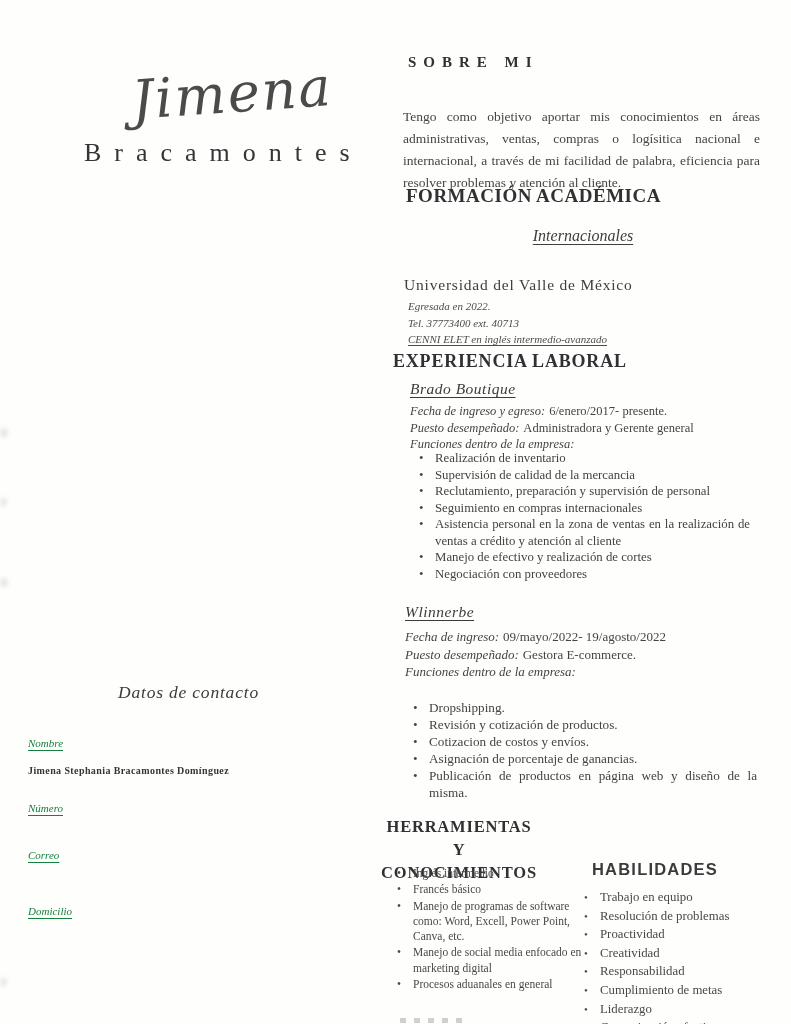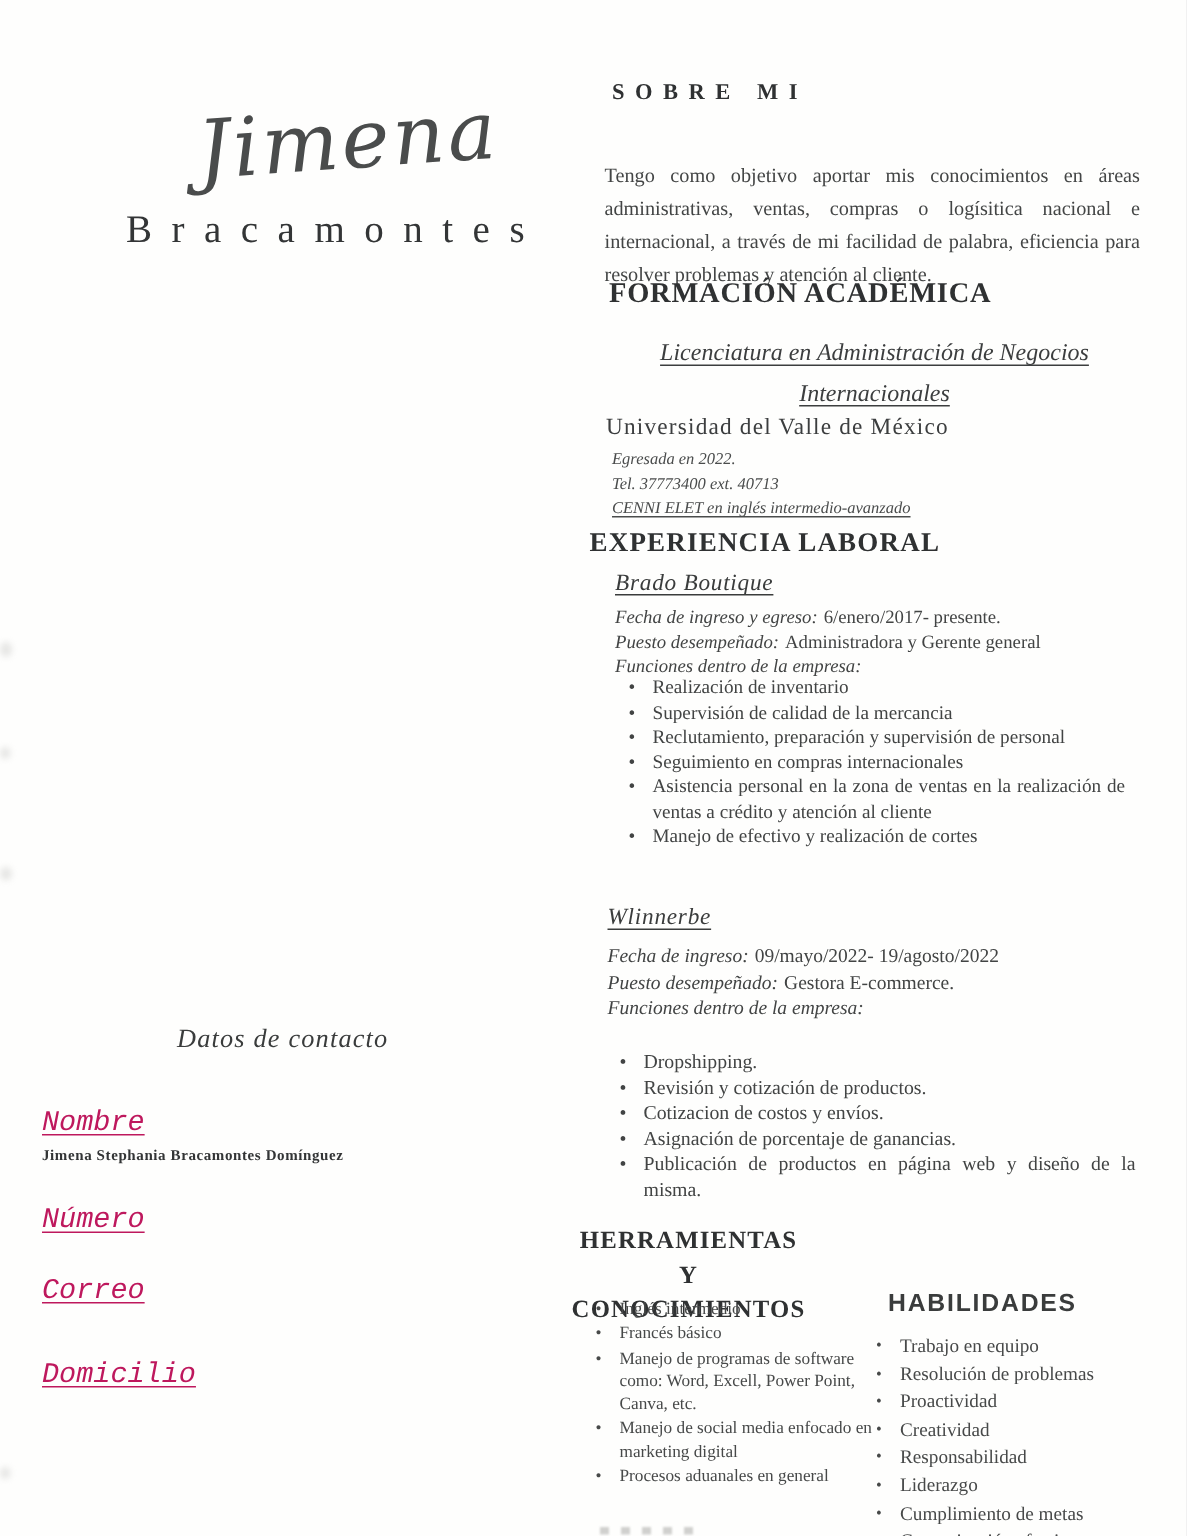--- a/index.html
+++ b/index.html
@@ -142,25 +142,24 @@
     left: 412px; top: 699px; width: 345px;
     font-size: 13.2px; line-height: 17px;
     text-align: justify;
     color: #424444;
   }
 
   
   .contact-label {
     left: 28px;
     font-style: italic;
-    font-size: 19px;
+    font-size: 11px;
     text-decoration: underline;
     text-underline-offset: 3px;
-    color: #be185d;
-    font-family: Liberation Mono, monospace;
+    color: #15803d;
   }
   .contact-name {
     left: 28px; top: 765px;
     font-size: 10px; font-weight: bold;
     letter-spacing: 0.4px;
     color: #333536;
     white-space: nowrap;
   }
 
   
@@ -203,21 +202,20 @@
 <div class="page">
 
   <div class="abs script-name">Jimena</div>
   <div class="abs caps-name">Bracamontes</div>
 
   <div class="abs h-sobre">SOBRE MI</div>
   <p class="abs sobre-body">Tengo como objetivo aportar mis conocimientos en áreas administrativas, ventas, compras o logísitica nacional e internacional, a través de mi facilidad de palabra, eficiencia para resolver problemas y atención al cliente.</p>
 
   <div class="abs h-formacion">FORMACIÓN ACADÉMICA</div>
   <div class="abs degree">
-    <div><span>Licenciatura en Administración de Negocios</span></div>
     <div><span>Internacionales</span></div>
   </div>
   <div class="abs uni">Universidad del Valle de México</div>
   <div class="abs edu-small">
     <div>Egresada en 2022.</div>
     <div>Tel. 37773400 ext. 40713</div>
     <div class="u">CENNI ELET  en inglés intermedio-avanzado</div>
   </div>
 
   <div class="abs h-experiencia">EXPERIENCIA LABORAL</div>
@@ -232,20 +230,21 @@
     </div>
     <div class="lbl">Funciones dentro de la empresa:</div>
   </div>
   <ul class="abs bullets bullets-brado">
     <li>Realización de inventario</li>
     <li>Supervisión de calidad de la mercancia</li>
     <li>Reclutamiento, preparación y supervisión de personal</li>
     <li>Seguimiento en compras internacionales</li>
     <li>Asistencia personal en la zona de ventas en la realización de ventas a crédito  y atención al cliente</li>
     <li>Manejo de efectivo y realización de cortes</li>
+    <li>Negociación con proveedores</li>
   </ul>
 
   <div class="abs company winnerbe">Wlinnerbe</div>
   <div class="abs meta meta-winnerbe">
     <div>
       <span class="lbl">Fecha de ingreso:</span><span>09/mayo/2022- 19/agosto/2022</span>
     </div>
     <div>
       <span class="lbl">Puesto desempeñado:</span><span>Gestora E-commerce.</span>
     </div>
@@ -278,22 +277,22 @@
     <li>Procesos aduanales en general</li>
   </ul>
 
   <div class="abs h-habilidades">HABILIDADES</div>
   <ul class="abs bullets bullets-hab">
     <li>Trabajo en equipo</li>
     <li>Resolución de problemas</li>
     <li>Proactividad</li>
     <li>Creatividad</li>
     <li>Responsabilidad</li>
+    <li>Cumplimiento de metas</li>
     <li>Liderazgo</li>
-    <li>Cumplimiento de metas</li>
     <li>Comunicación efectiva</li>
   </ul>
 
   <div class="smudge" style="left:0px; top:428px; width:8px; height:10px"></div>
   <div class="smudge" style="left:0px; top:498px; width:7px; height:8px"></div>
   <div class="smudge" style="left:0px; top:578px; width:8px; height:9px"></div>
   <div class="smudge" style="left:0px; top:978px; width:7px; height:8px"></div>
   <div class="abs cutoff-line"></div>
 
 </div>

